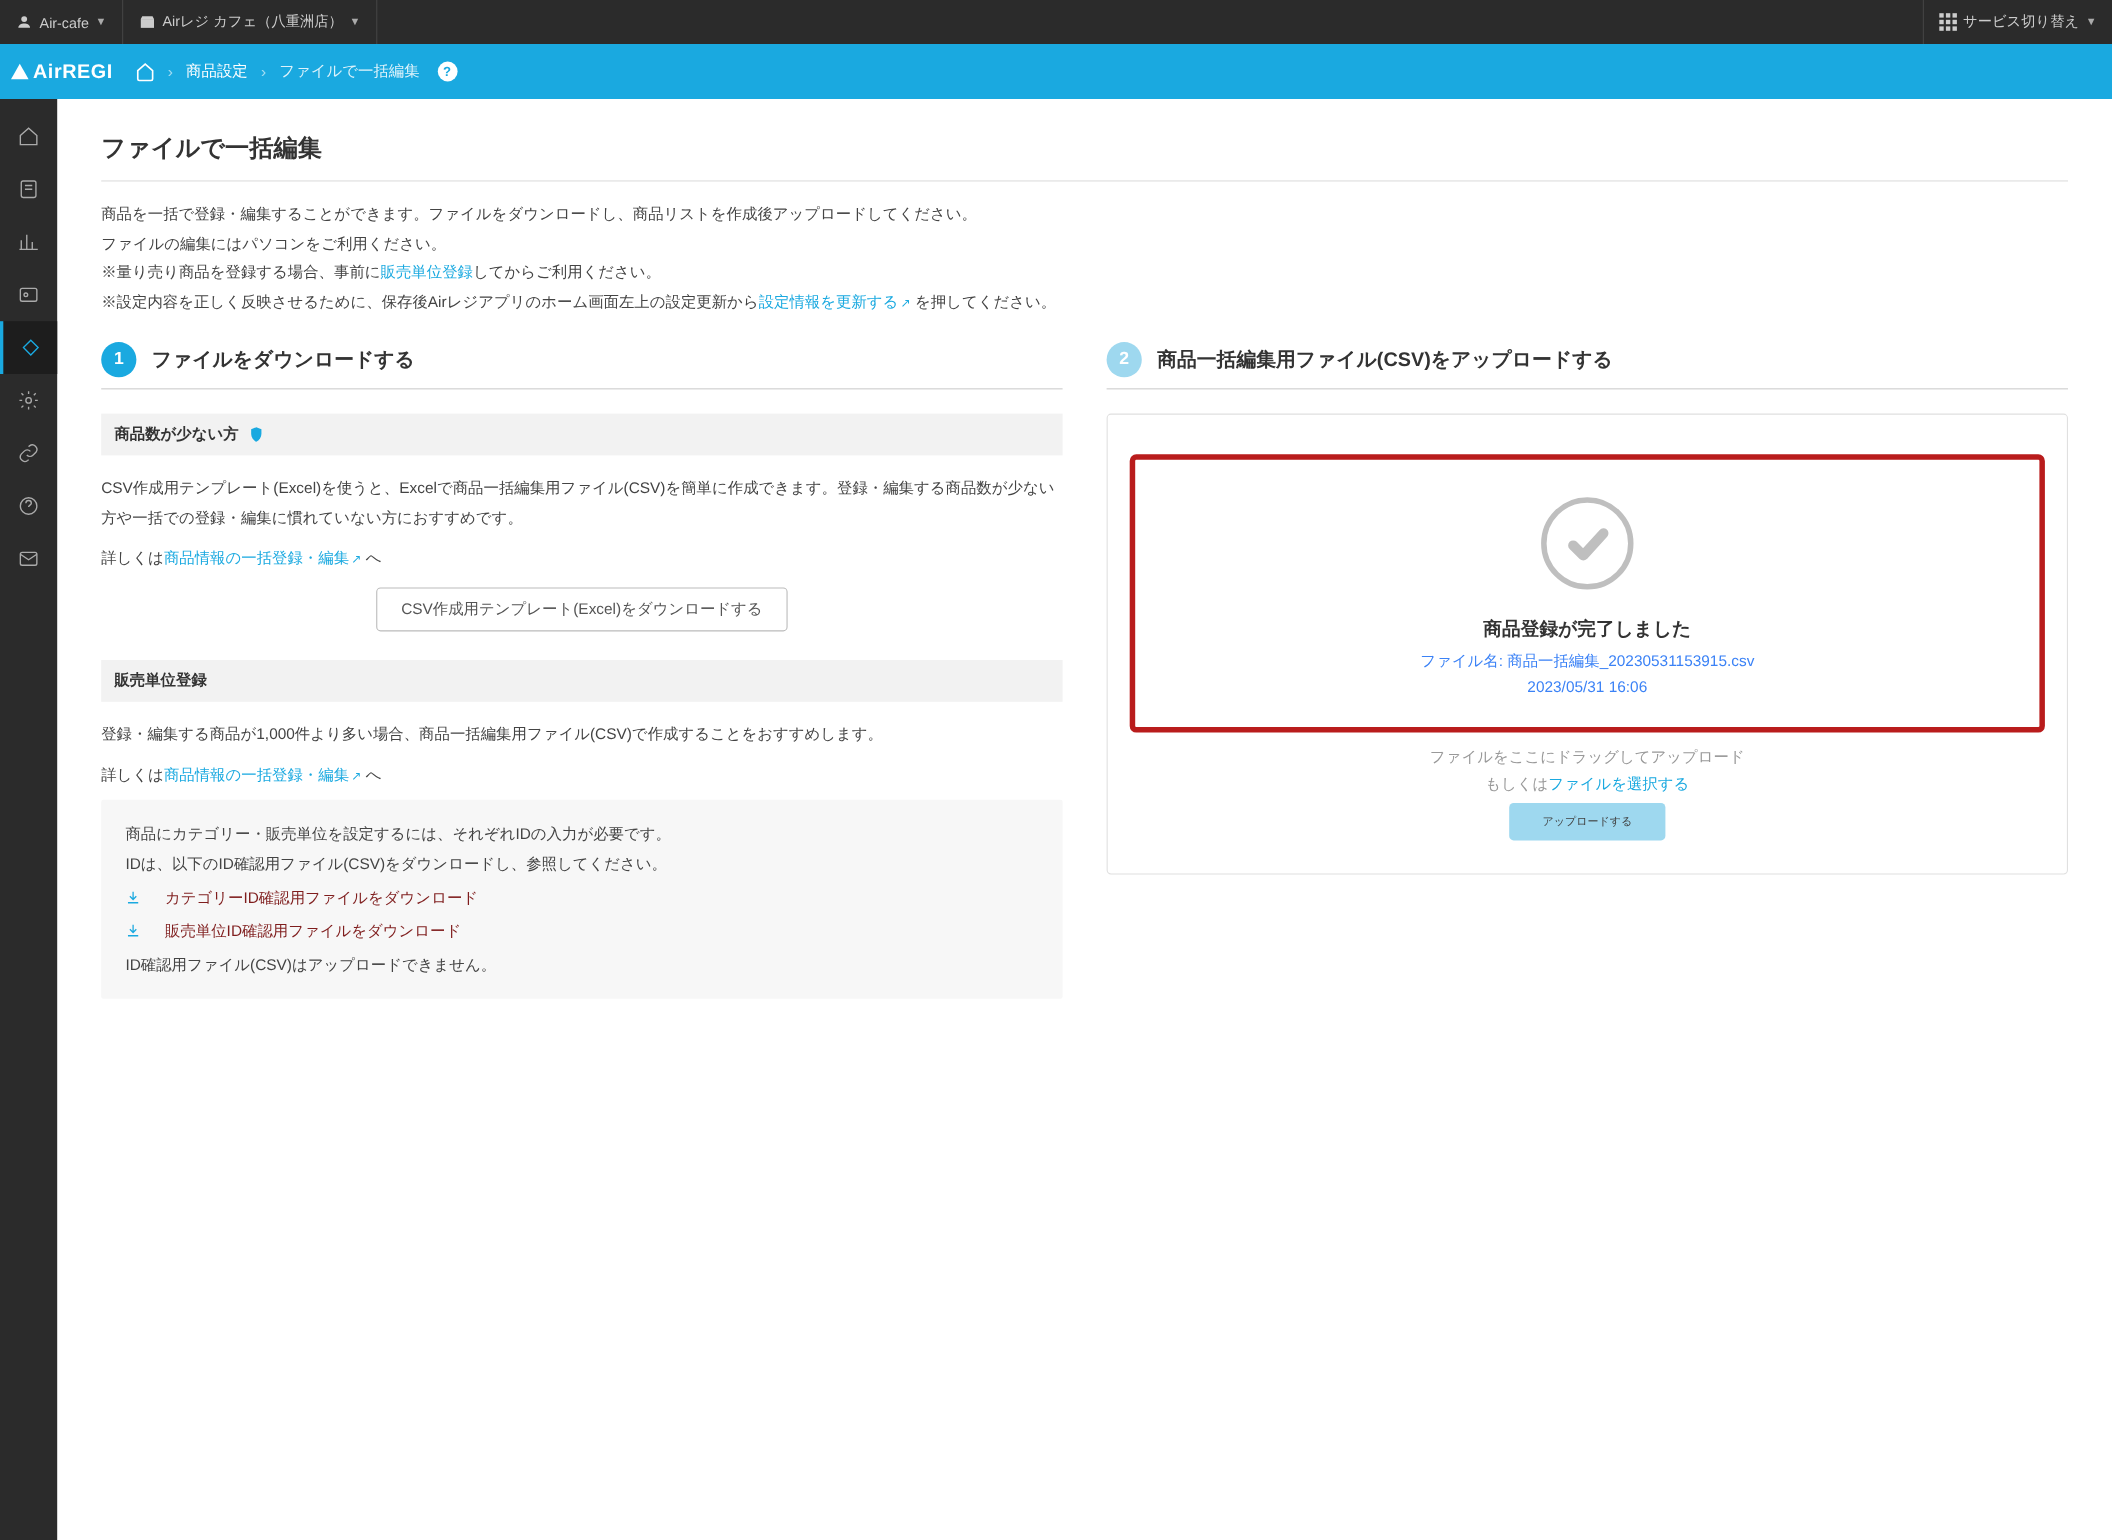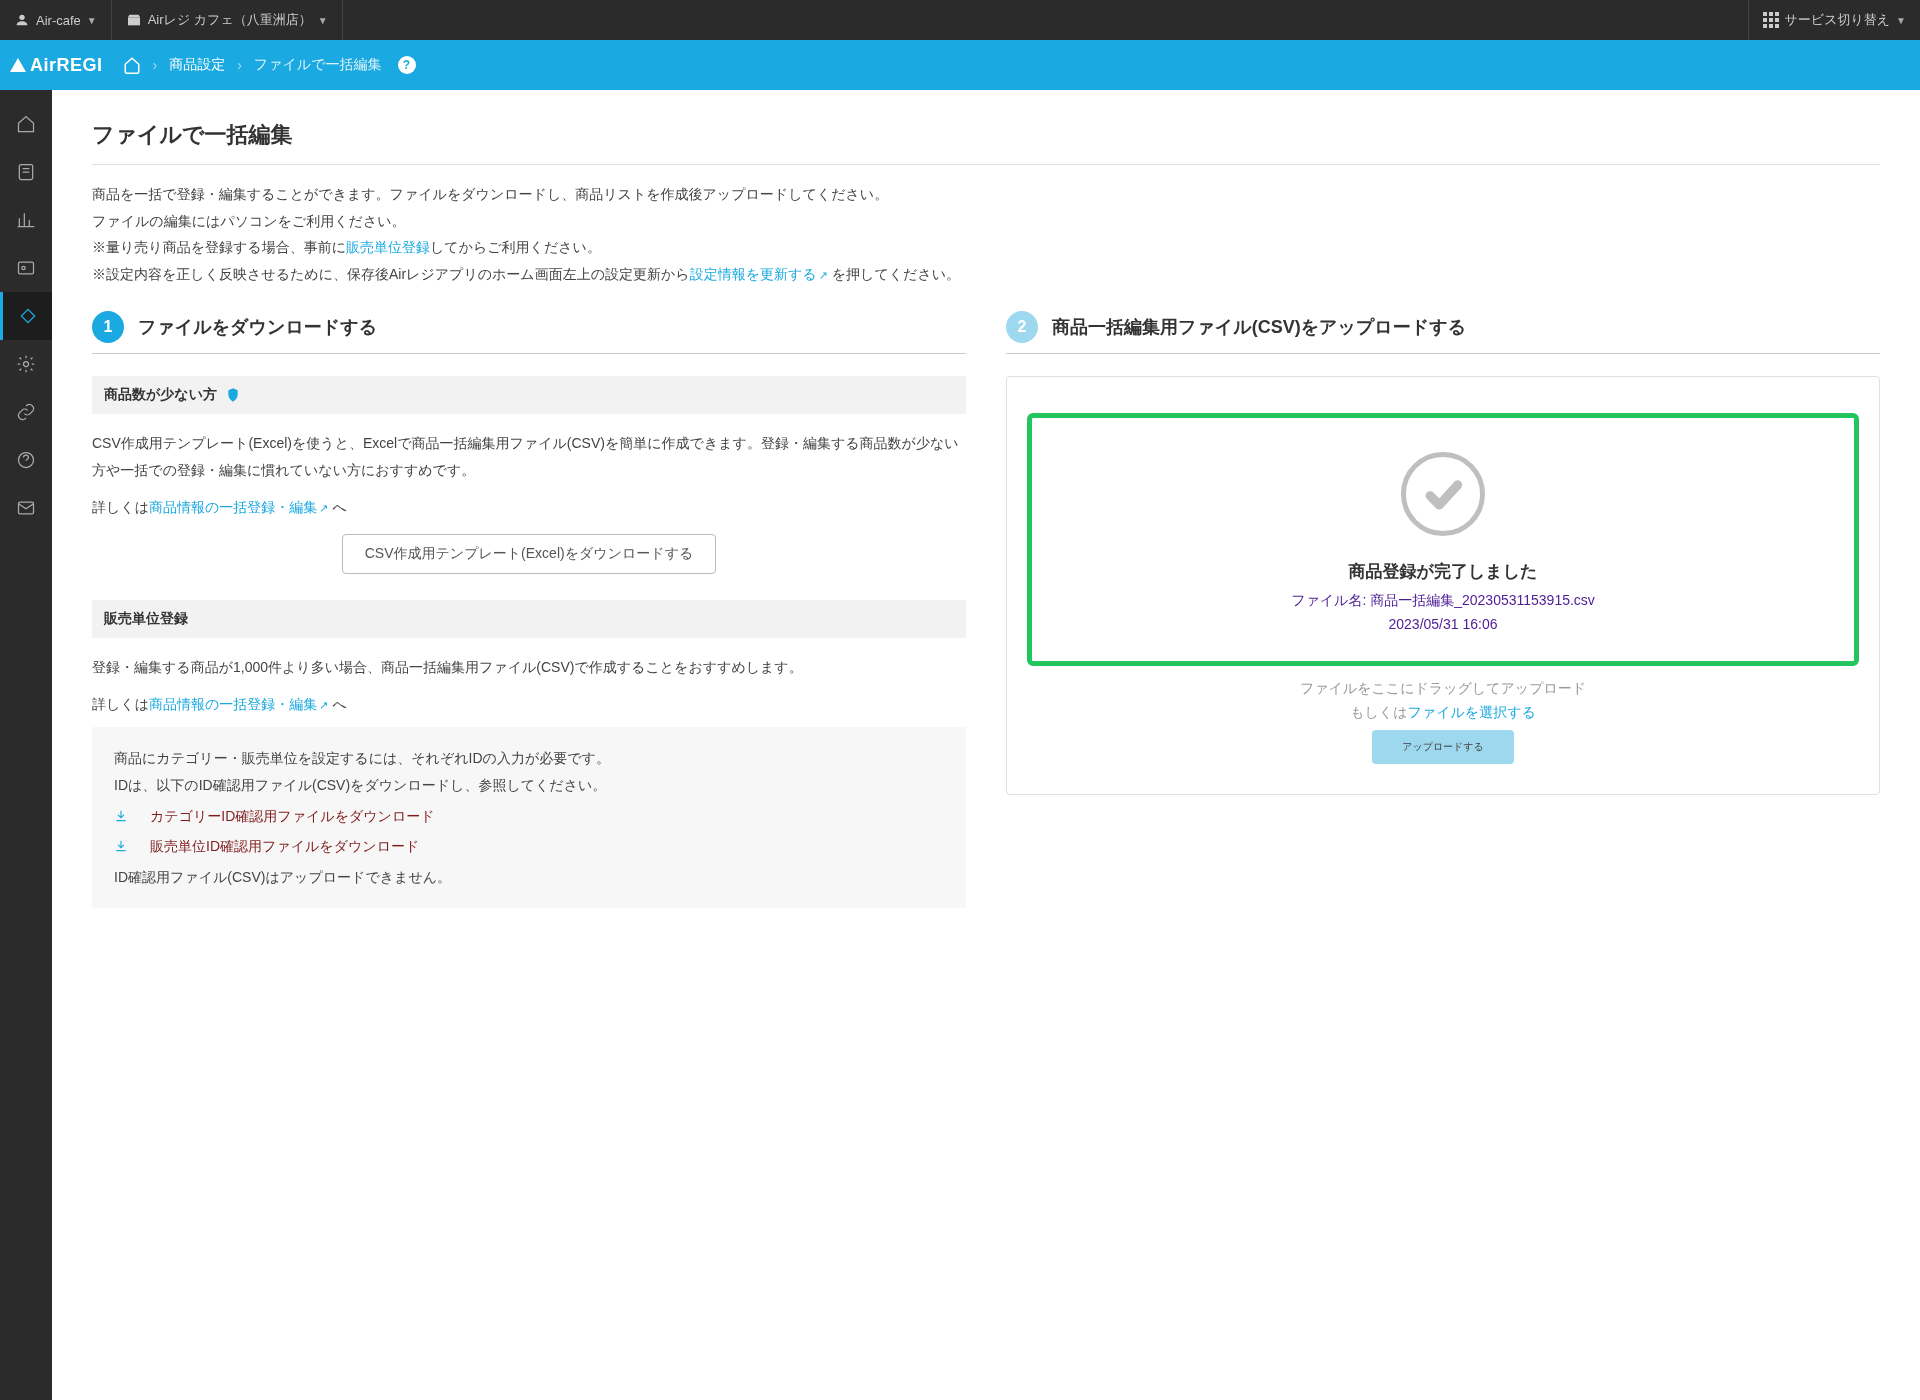--- a/index.html
+++ b/index.html
@@ -48,25 +48,25 @@
 .para { line-height:1.9; color:#444; margin-bottom:10px; }
 .para a { color:#1aa9e0; text-decoration:none; }
 
 .dl-btn { display:block; margin:14px auto 26px; padding:10px 22px; background:#fff; border:1px solid #bbb; border-radius:4px; color:#555; font-size:14px; cursor:pointer; }
 
 .note-box { background:#f7f7f7; border-left:0; padding:18px 22px; line-height:1.9; color:#444; border-radius:2px; }
 .dl-link { display:flex; align-items:center; gap:22px; color:#7f1d1d; margin-top:4px; cursor:pointer;text-align:center; }
 .dl-link svg { width:14px; height:14px; stroke:#1aa9e0; fill:none; stroke-width:2; }
 
 .upload-area { border:1px solid #e0e0e0; border-radius:4px; padding:36px 20px 30px; text-align:center; }
-.success-box { border:5px solid #22c55e; border-radius:6px; padding:34px 20px 24px; margin-bottom:14px; }
+.success-box { border:5px solid #b91c1c; border-radius:6px; padding:34px 20px 24px; margin-bottom:14px; }
 .check-circle { width:84px; height:84px; border:5px solid #bfbfbf; border-radius:50%; margin:0 auto 24px; display:flex; align-items:center; justify-content:center; }
 .check-circle svg { width:44px; height:44px; stroke:#bfbfbf; fill:none; stroke-width:5; stroke-linecap:round; stroke-linejoin:round;}
 .succ-title { font-weight:bold; font-size:17px; margin-bottom:6px; color:#333;}
-.succ-sub { color:#4c1d95; font-size:14px; line-height:1.7; }
+.succ-sub { color:#3b82f6; font-size:14px; line-height:1.7; }
 .drag-text { color:#999; margin-top:6px; font-size:14px;}
 .drag-text a { color:#1aa9e0; text-decoration:none;font-family:Liberation Serif, serif; }
 .upload-btn { margin-top:8px; padding:10px 30px; background:#9ed8ef; color:#404040; border:none; border-radius:4px; font-size:10px; cursor:not-allowed; }
 
 .chev { font-size:10px; color:#aaa; }
 </style>
 </head>
 <body>
 
 <div class="topbar">

